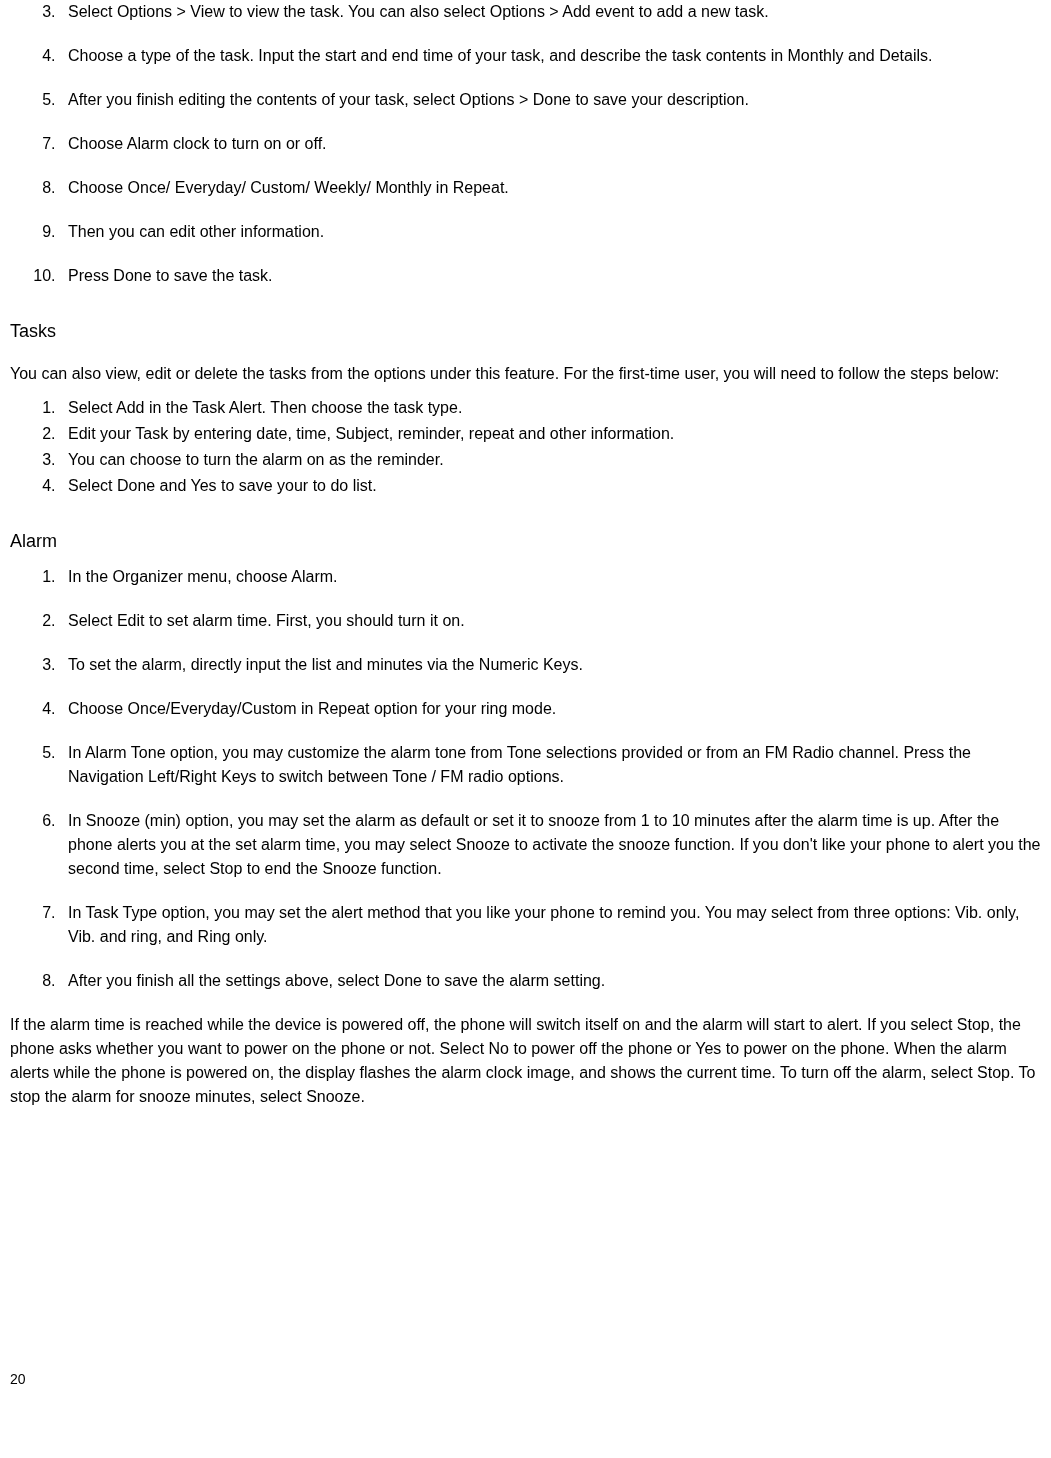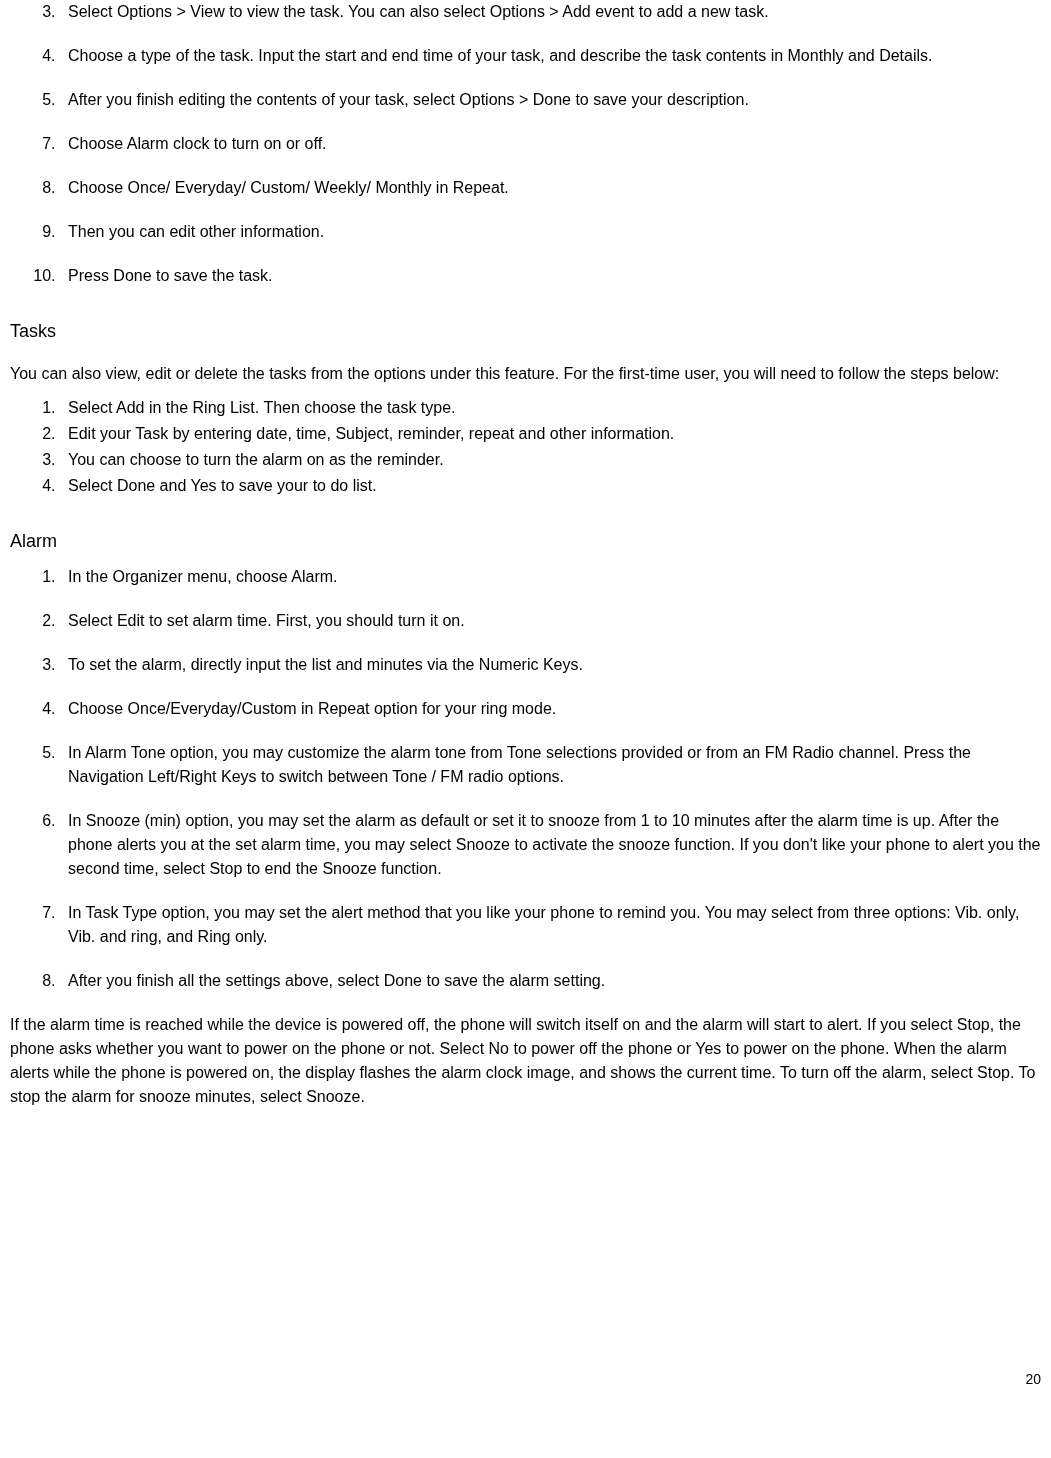--- a/index.html
+++ b/index.html
@@ -43,21 +43,21 @@
       margin: 15px 0 10px 0;
     }
     p {
       margin: 17px 0 10px 0;
     }
     .page-num {
       position: absolute;
       bottom: 10px;
       left: 0;
       right: 0;
-      text-align: right;
+      text-align: left;
       font-size: 14px;
     }
     b { font-weight: normal; }
   </style>
 </head>
 <body>
 
 <div class="page">
 
   <ol class="spaced" id="top-list">
@@ -66,21 +66,21 @@
       <li value="5">After you finish editing the contents of your task, select <b>Options &gt; Done</b> to save your description.</li>
       <li value="7">Choose <b>Alarm clock</b> to turn on or off.</li>
       <li value="8">Choose <b>Once/ Everyday/ Custom/ Weekly/ Monthly</b> in <b>Repeat</b>.</li>
       <li value="9">Then you can edit other information.</li>
       <li value="10">Press <b>Done</b> to save the task.</li>
     </ol>
 
   <h2>Tasks</h2>
   <p>You can also view, edit or delete the tasks from the options under this feature. For the first-time user, you will need to follow the steps below:</p>
   <ol class="tight" id="tasks-list">
-  <li>Select <b>Add</b> in the <b>Ring List.</b> Then choose the task type.</li>
+  <li>Select <b>Add</b> in the <b>Task Alert.</b> Then choose the task type.</li>
       <li>Edit your <b>Task</b> by entering date, time, Subject, reminder, repeat and other information.</li>
       <li>You can choose to turn the alarm on as the reminder.</li>
       <li>Select <b>Done</b> and <b>Yes</b> to save your to do list.</li>
     </ol>
 
   <h2>Alarm</h2>
   <ol class="spaced" id="alarm-list">
   <li>In the <b>Organizer</b> menu, choose <b>Alarm</b>.</li>
       <li>Select <b>Edit</b> to set alarm time. First, you should turn it on.</li>
       <li>To set the alarm, directly input the list and minutes via the Numeric Keys.</li>

